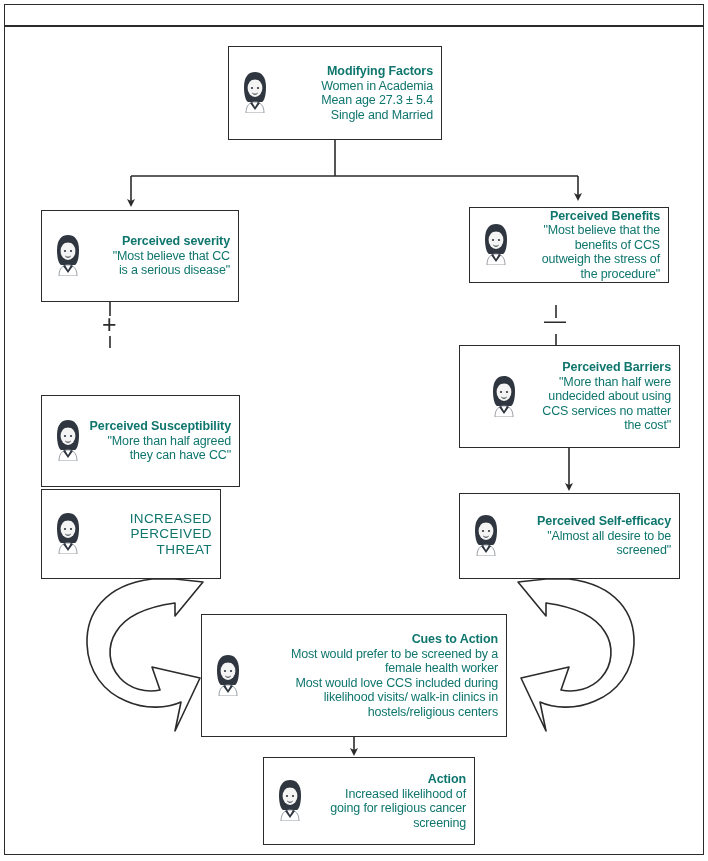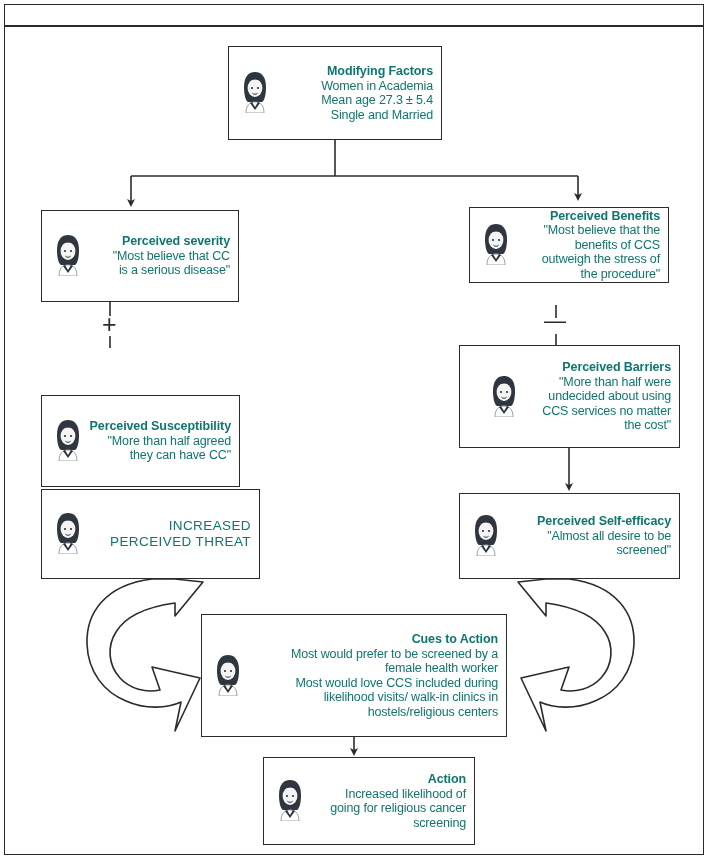--- a/index.html
+++ b/index.html
@@ -189,21 +189,21 @@
     </span>
     <span class="txt">
       <span class="title">Perceived Barriers</span>
       <span class="body">"More than half were</span>
       <span class="body">undecided about using</span>
       <span class="body">CCS services no matter</span>
       <span class="body">the cost"</span>
     </span>
   </div>
 
-  <div class="node" style="left:41px;top:489px;width:219px;height:90px;">
+  <div class="node" style="left:41px;top:489px;width:180px;height:90px;">
     <span class="avatar">
       <svg width="34" height="44" viewBox="0 0 34 44">
         <rect x="0" y="0" width="34" height="44" fill="#fff"></rect>
         <path d="M6,18 C6,7 11,3 17,3 C23,3 28,7 28,18 C28,27 26,32 24,33 L10,33 C8,32 6,27 6,18 Z" fill="#2f3640"></path>
         <ellipse cx="17" cy="19" rx="7.4" ry="9" fill="#f4f4f4"></ellipse>
         <path d="M9.6,12 C12,8 22,8 24.4,12 C25,16 24.6,12.8 24.6,12.8 C22,9.6 12,9.6 9.4,12.8 Z" fill="#2f3640"></path>
         <circle cx="14" cy="19" r="1.1" fill="#2f3640"></circle>
         <circle cx="20" cy="19" r="1.1" fill="#2f3640"></circle>
         <path d="M14.4,24.2 C15.8,25.6 18.2,25.6 19.6,24.2" stroke="#2f3640" stroke-width="1" fill="none"></path>
         <path d="M8,44 C8,36 12,33 17,33 C22,33 26,36 26,44 Z" fill="#ffffff" stroke="#9aa0a6" stroke-width="1"></path>

